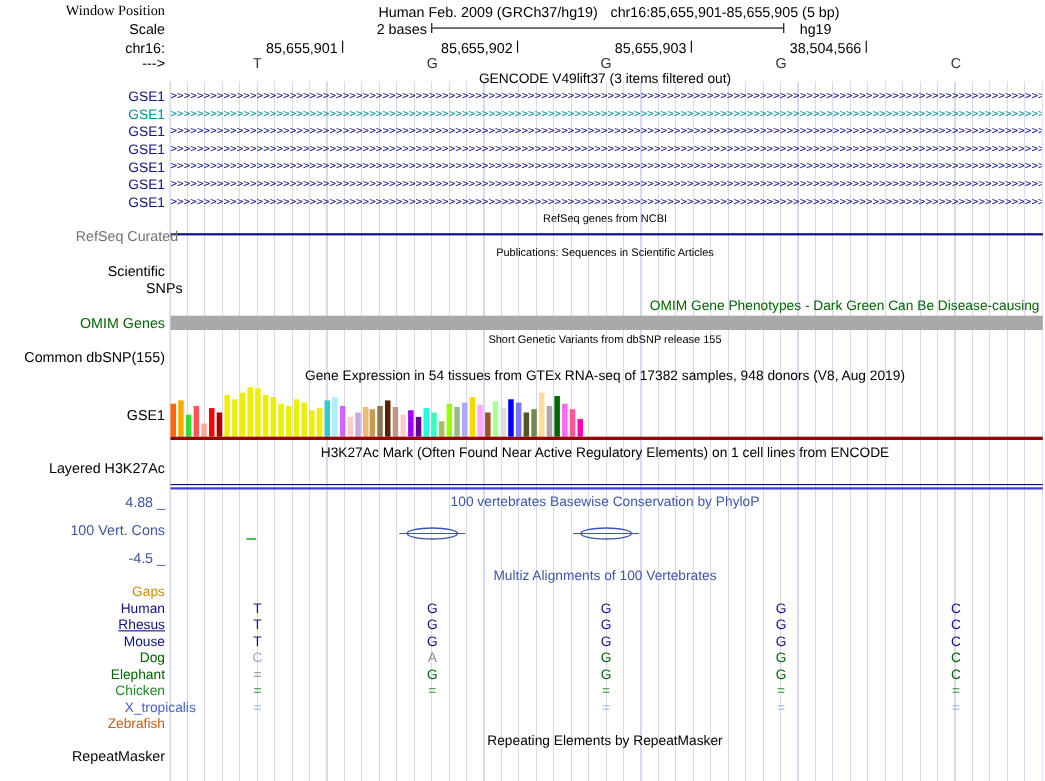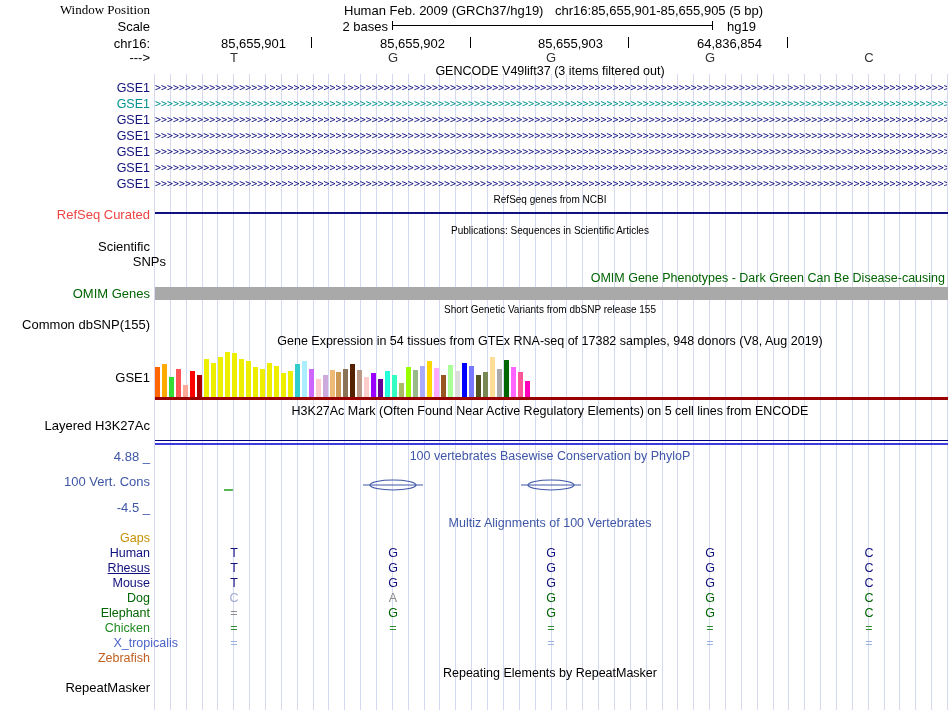--- a/index.html
+++ b/index.html
@@ -2,37 +2,37 @@
 <html><head>
 <meta charset="utf-8">
 <style>
   html,body{margin:0;padding:0;background:#fff;}
   #screen{position:relative;width:950px;height:710px;background:#fff;overflow:hidden;
           font-family:"Liberation Sans",sans-serif;color:#000;}
   .abs{position:absolute;white-space:nowrap;}
   .llabel{position:absolute;left:0;width:150px;text-align:right;font-size:13px;white-space:nowrap;}
   .ctitle{position:absolute;left:155px;width:790px;text-align:center;font-size:12.5px;white-space:nowrap;}
   .small{font-size:10px;}
-  .navy{color:#ef4444;}
+  .navy{color:#737373;margin-left:12px;}
   .green{color:#006400;text-align:right;}
   .blue{color:#3E56A6;}
   #gridlines{position:absolute;left:154px;top:74px;width:794px;height:636px;
     background:repeating-linear-gradient(to right,#D6DAF0 0px,#D6DAF0 1px,transparent 1px,transparent 15.86px);}
   
   #window-position-label{top:2px;font-family:Liberation Serif, serif;}
   #assembly-title{left:344px;top:3px;font-size:13px;}
   #position-title{left:555px;top:3px;font-size:13px;}
   #scale-label{top:19px;}
   #scale-value{left:308px;top:19px;width:80px;text-align:right;font-size:13px;}
   #scale-bar{position:absolute;left:392px;top:21px;width:319px;height:9px;
     border-left:1px solid #000;border-right:1px solid #000;}
   #scale-bar::after{content:"";position:absolute;left:0;right:0;top:4px;border-top:1px solid #000;}
   #assembly-short{left:727px;top:19px;font-size:13px;}
   #chrom-label{top:36px;}
-  .coord-label{position:absolute;top:36px;width:86px;font-size:13px;}
+  .coord-label{position:absolute;top:36px;width:86px;text-align:right;font-size:13px;}
   .coord-tick{position:absolute;top:37px;width:1px;height:11px;background:#000;}
   #strand-label{top:50px;}
   #bases-row{position:absolute;left:0;top:50px;width:950px;height:14px;}
   .base-letter{position:absolute;transform:translateX(-50%);font-size:13px;color:#333;}
   
   #gencode-title{top:64px;}
   #gencode-rows{position:absolute;left:0;top:80px;width:950px;}
   .gene-row{position:absolute;left:0;width:950px;height:16px;}
   .gene-label{position:absolute;left:0;width:150px;text-align:right;font-size:12.5px;line-height:16px;}
   .gene-arrows{position:absolute;left:155px;width:792px;height:16px;overflow:hidden;white-space:nowrap;
@@ -91,21 +91,21 @@
   <div class="abs" id="assembly-short">hg19</div>
 
   <div class="llabel" id="chrom-label">chr16:</div>
   <div id="coords-row">
       <div class="coord-label" style="left: 221px;">85,655,901</div>
       <div class="coord-tick" style="left: 311px;"></div>
       <div class="coord-label" style="left: 380px;">85,655,902</div>
       <div class="coord-tick" style="left: 470px;"></div>
       <div class="coord-label" style="left: 538px;">85,655,903</div>
       <div class="coord-tick" style="left: 628px;"></div>
-      <div class="coord-label" style="left: 697px;">64,836,854</div>
+      <div class="coord-label" style="left: 697px;">38,504,566</div>
       <div class="coord-tick" style="left: 787px;"></div>
     </div>
 
   <div class="llabel" id="strand-label">---&gt;</div>
   <div id="bases-row">
       <span class="base-letter" style="left: 234px;">T</span>
       <span class="base-letter" style="left: 393px;">G</span>
       <span class="base-letter" style="left: 551px;">G</span>
       <span class="base-letter" style="left: 710px;">G</span>
       <span class="base-letter" style="left: 869px;">C</span>
@@ -211,21 +211,21 @@
       <div class="gtex-bar" style="left: 328px; height: 25px; background: rgb(119, 136, 85);"></div>
       <div class="gtex-bar" style="left: 335px; height: 40px; background: rgb(255, 221, 153);"></div>
       <div class="gtex-bar" style="left: 342px; height: 28px; background: rgb(170, 170, 170);"></div>
       <div class="gtex-bar" style="left: 349px; height: 37px; background: rgb(0, 102, 0);"></div>
       <div class="gtex-bar" style="left: 356px; height: 30px; background: rgb(255, 102, 255);"></div>
       <div class="gtex-bar" style="left: 363px; height: 25px; background: rgb(255, 85, 153);"></div>
       <div class="gtex-bar" style="left: 370px; height: 16px; background: rgb(255, 0, 187);"></div>
     </div>
   <div id="gtex-baseline"></div>
 
-  <div class="ctitle" id="h3k27ac-title">H3K27Ac Mark (Often Found Near Active Regulatory Elements) on 5 cell lines from ENCODE</div>
+  <div class="ctitle" id="h3k27ac-title">H3K27Ac Mark (Often Found Near Active Regulatory Elements) on 1 cell lines from ENCODE</div>
   <div class="llabel" id="h3k27ac-label">Layered H3K27Ac</div>
   <div id="h3k-line1"></div>
   <div id="h3k-line2"></div>
 
   <div class="llabel blue" id="cons-max">4.88 _</div>
   <div class="ctitle blue" id="cons-title">100 vertebrates Basewise Conservation by PhyloP</div>
   <div class="llabel blue" id="cons-label">100 Vert. Cons</div>
   <div class="llabel blue" id="cons-min">-4.5 _</div>
   <div id="cons-dash"></div>
   <svg id="cons-svg" width="793" height="16">

